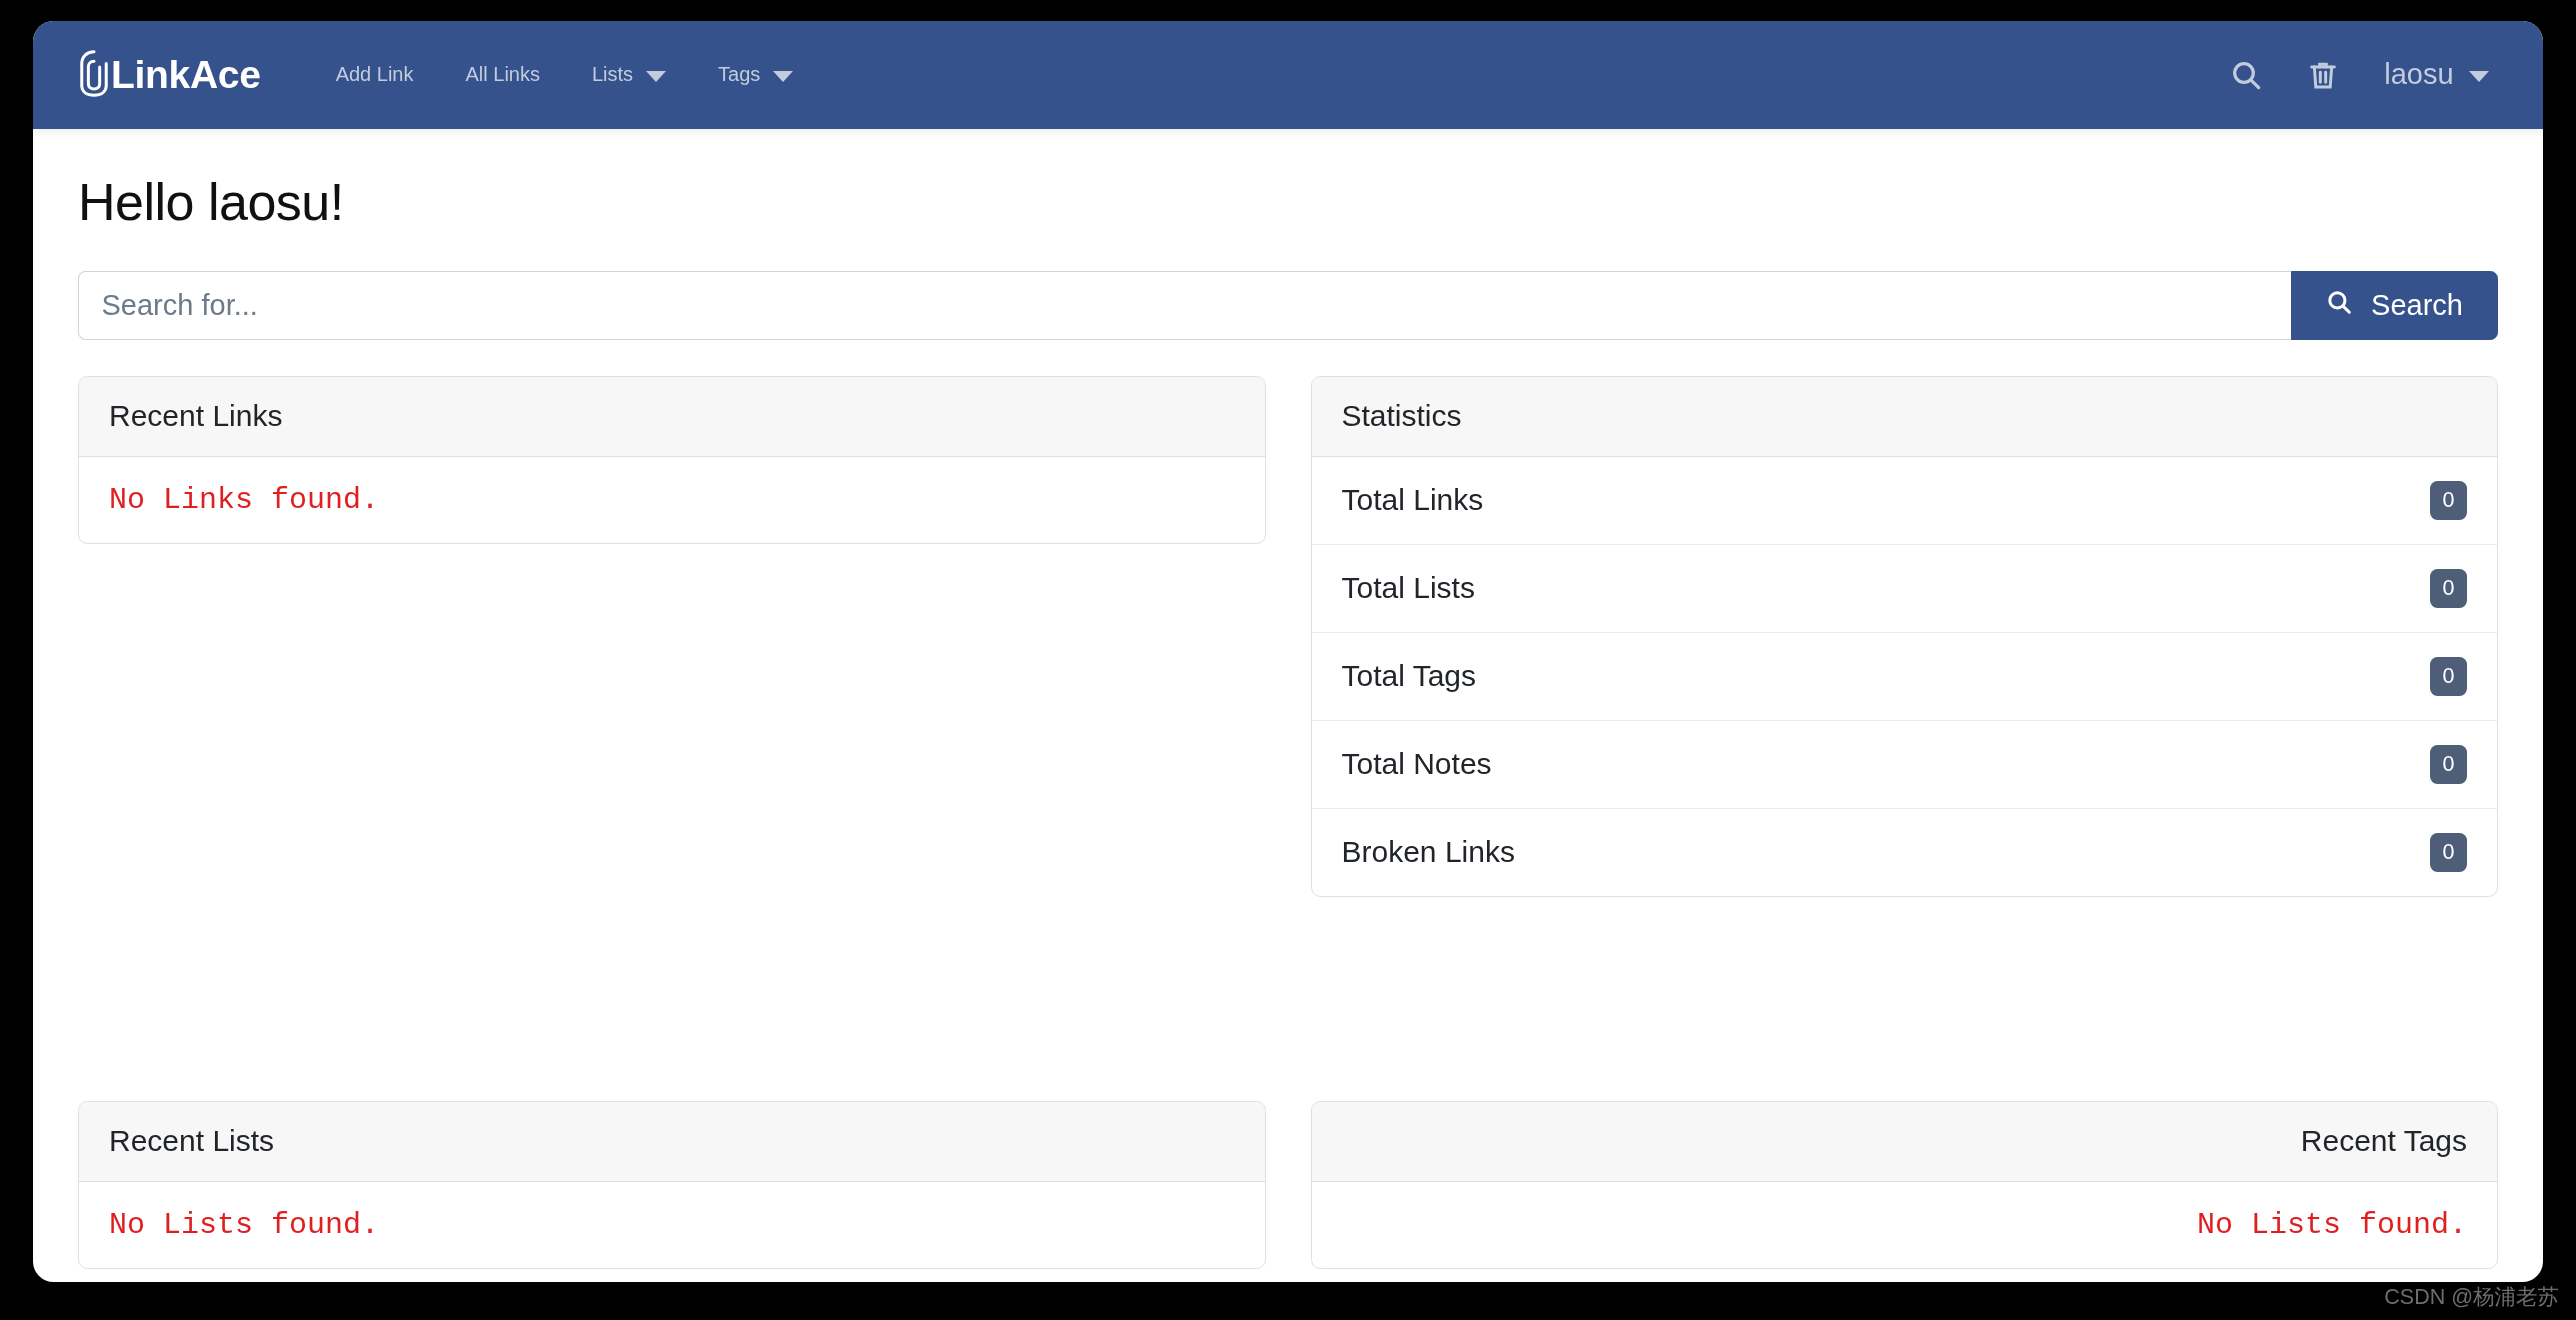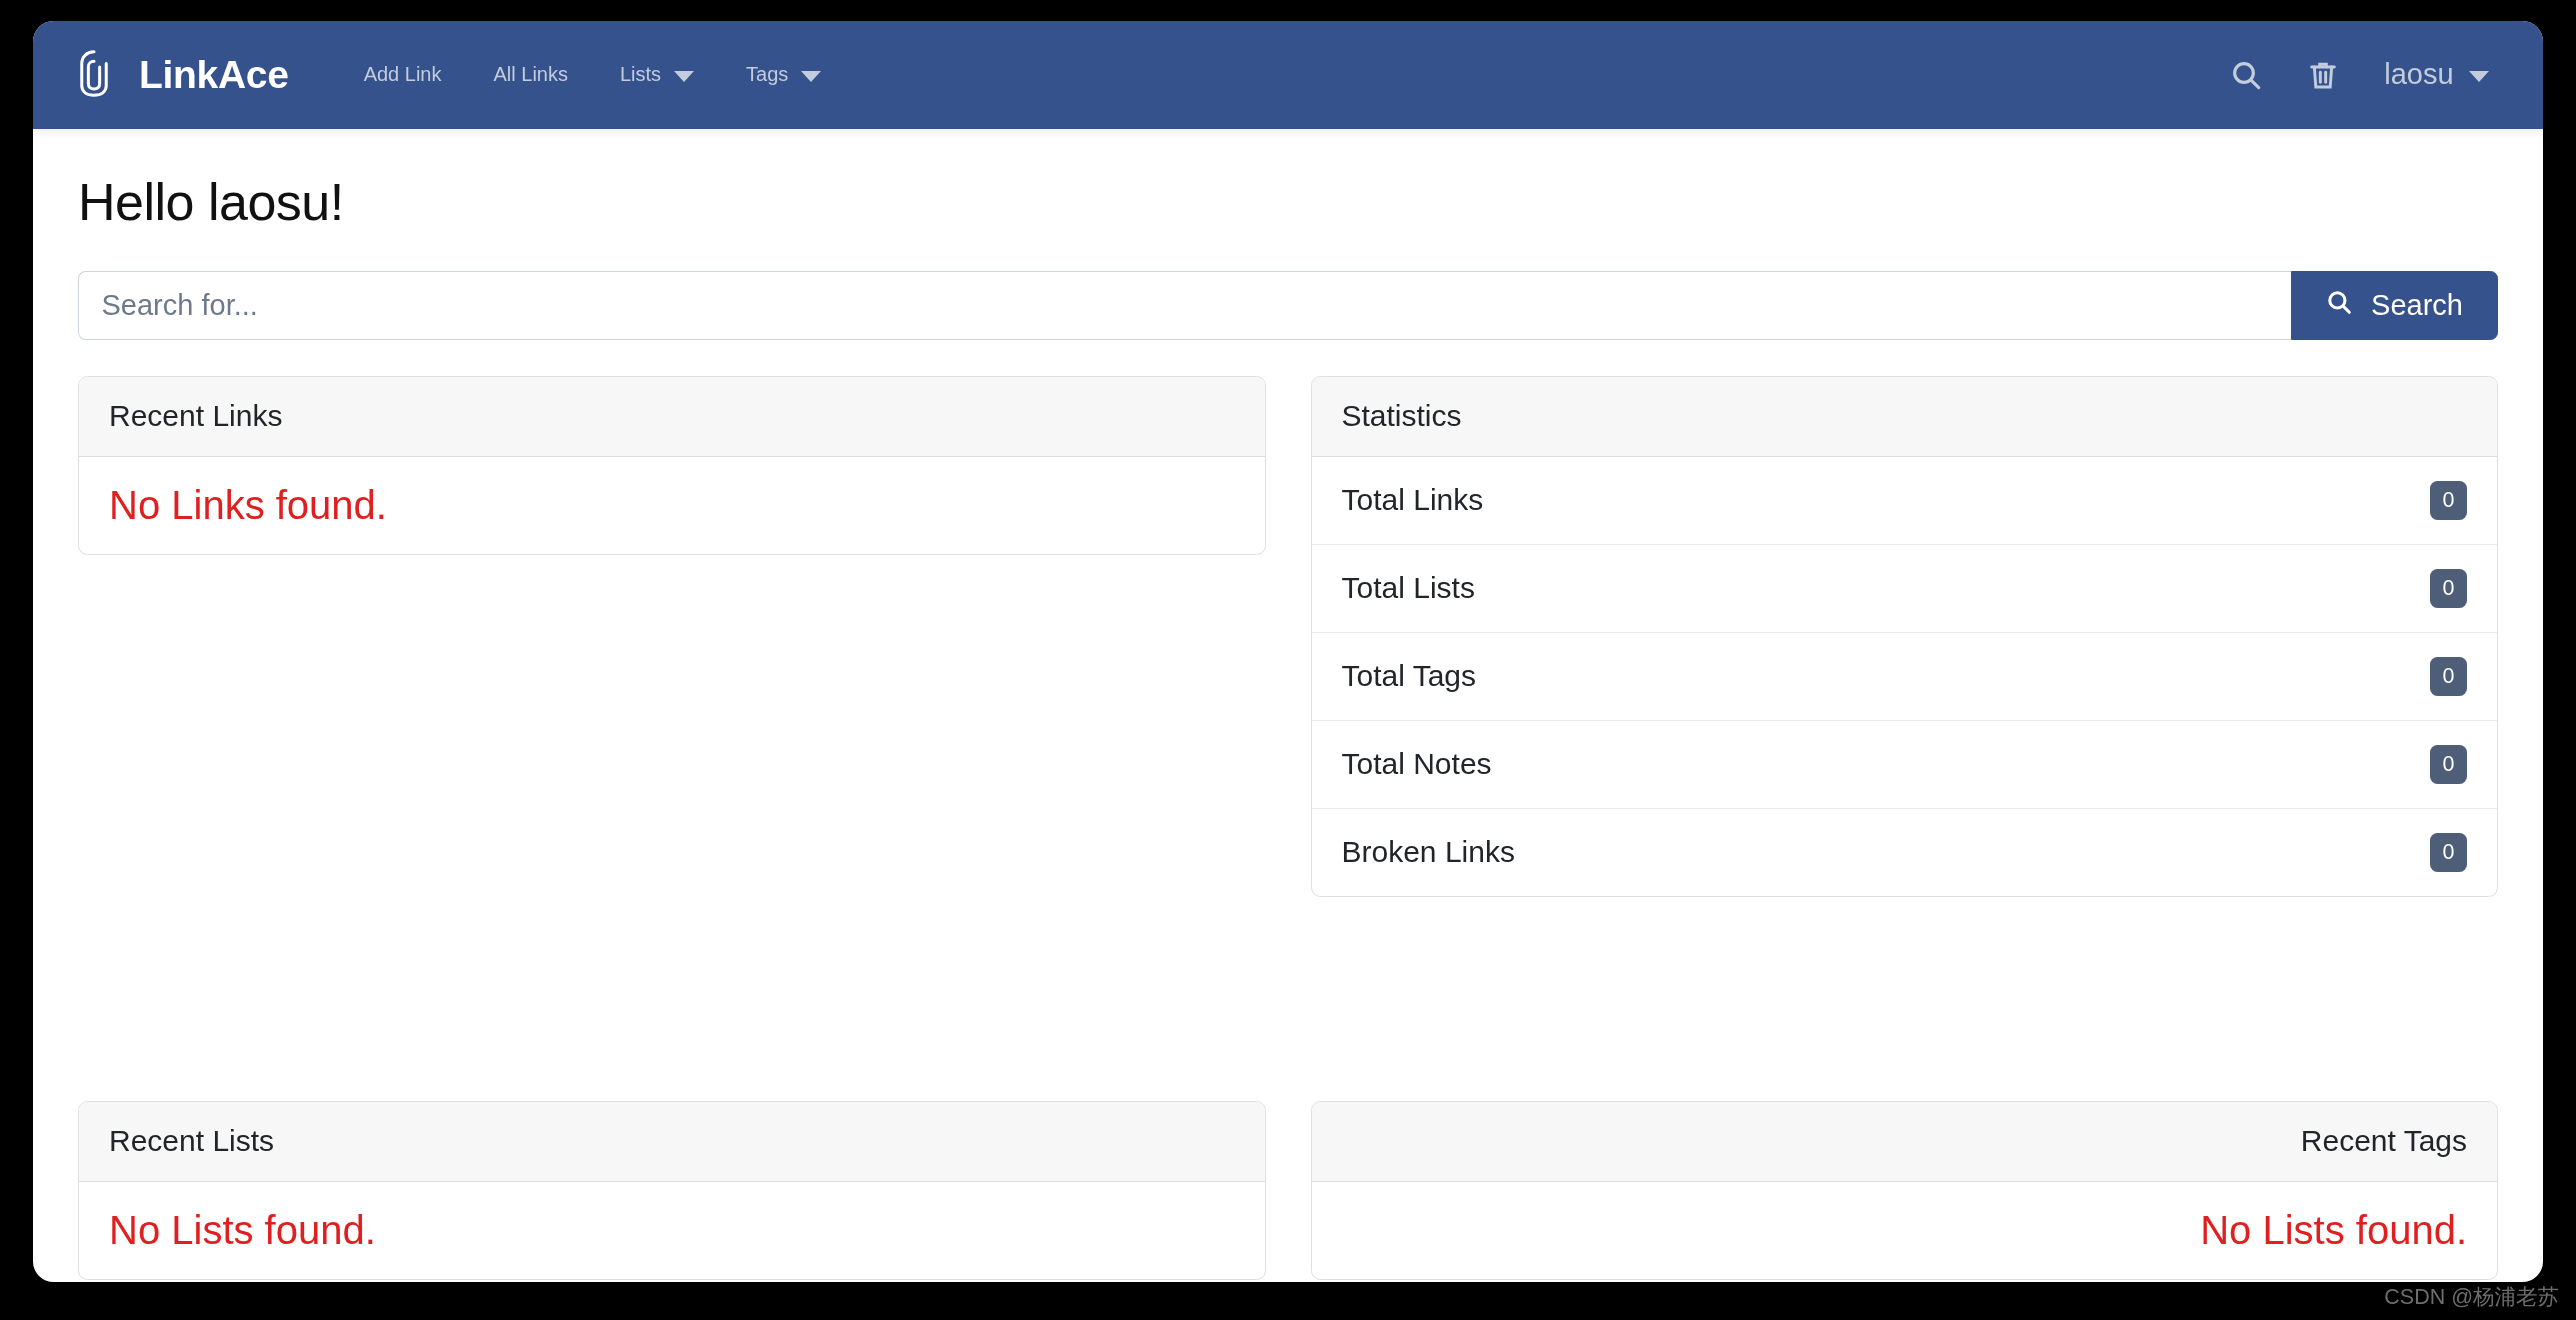--- a/index.html
+++ b/index.html
@@ -31,21 +31,21 @@
     align-items: center;
     padding: 0 45px 0 45px;
     box-shadow: 0 2.8px 9.4px rgba(0,0,0,0.09);
     position: relative;
     z-index: 5;
   }
 
   .brand {
     display: flex;
     align-items: center;
-    gap: 29px;
+    gap: 1px;
     margin-right: 49px;
     text-decoration: none;
   }
   .brand-icon { display: block; }
   .brand-text {
     color: #ffffff;
     font-size: 39px;
     font-weight: bold;
     letter-spacing: -0.3px;
     white-space: nowrap;
@@ -181,21 +181,22 @@
   }
   .card-header {
     background: #f7f7f7;
     border-bottom: 1.9px solid #dfdfdf;
     padding: 22.5px 30px;
     font-size: 30px;
     color: #212529;
   }
   .card-body {
     padding: 26px 30px;
-    font-size: 40px;
+    font-size: 30px;
+    font-family: Liberation Mono, monospace;
   }
   .text-danger { color: #e02020; }
 
   .list-group { list-style: none; }
   .list-item {
     display: flex;
     align-items: center;
     justify-content: space-between;
     padding: 24px 30px;
     border-bottom: 1.9px solid #e9ecef;

